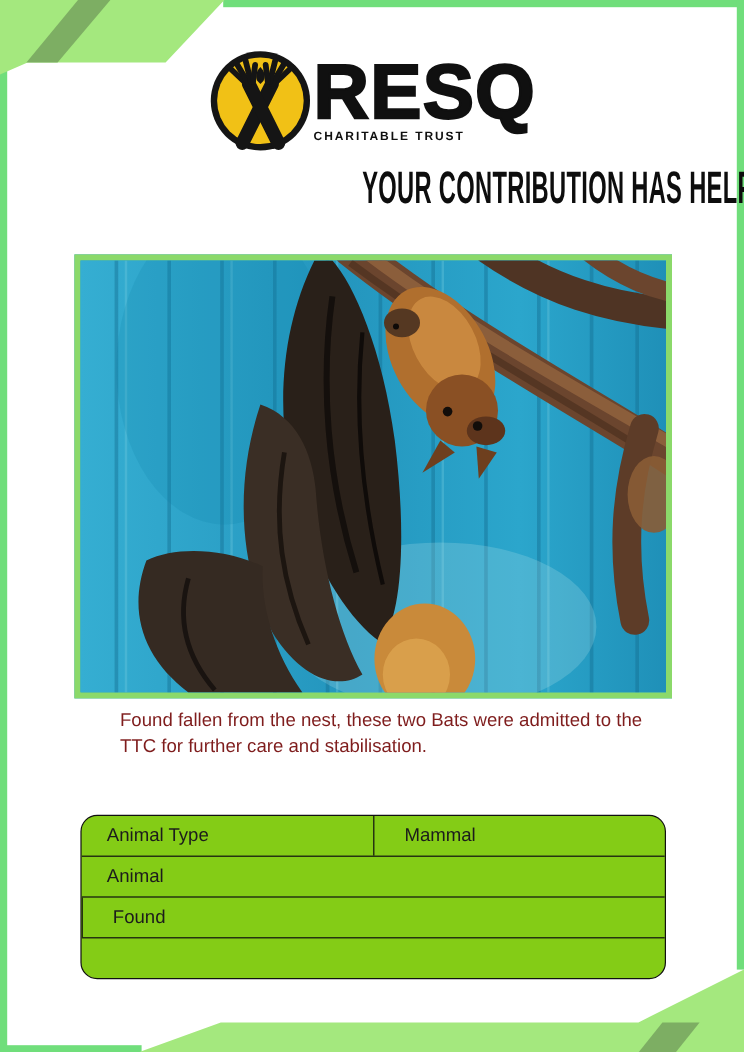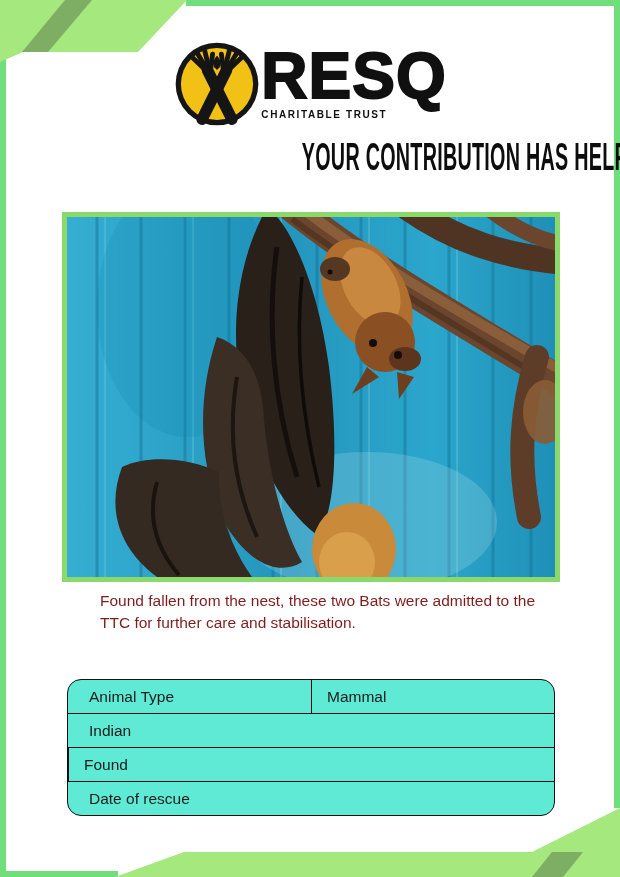--- a/index.html
+++ b/index.html
@@ -34,27 +34,27 @@
 
   
   .caption{
     position:absolute;top:590px;left:100px;width:452px;
     font-size:15.5px;line-height:1.42;color:#7f1d1d;
   }
 
   
   .rescue-table{
     position:absolute;top:679px;left:67px;width:486px;
-    border:1.5px solid #101010;border-radius:14px;overflow:hidden;background:#5eead4;
+    border:1.5px solid #101010;border-radius:14px;overflow:hidden;background:#84cc16;
   }
   .t-row{display:flex;height:33px;border-top:1.5px solid #101010;}
   .t-row:first-child{border-top:none;}
   .t-cell{display:flex;align-items:center;font-size:15.5px;color:#1c1c1c;}
   .t-label{width:50%;padding-left:21px;box-sizing:border-box;}
-  .t-value{width:50%;padding-left:15px;box-sizing:border-box;border-left:1.5px solid #101010;}
+  .t-value{width:50%;padding-left:25px;box-sizing:border-box;border-left:1.5px solid #101010;}
 </style>
 </head>
 <body>
 
 <div class="page">
 
   <svg class="deco" viewBox="0 0 620 877" aria-hidden="true">
 
     <rect x="0" y="50" width="6" height="827" fill="#70DE7B"></rect>
     <rect x="186" y="0" width="434" height="6" fill="#70DE7B"></rect>
@@ -174,24 +174,23 @@
     </div>
 
     <div class="caption">Found fallen from the nest, these two Bats were admitted to the TTC for further care and stabilisation.</div>
 
     <div class="rescue-table">
       <div class="t-row">
         <div class="t-cell t-label">Animal Type</div>
         <div class="t-cell t-value">Mammal</div>
       </div>
       <div class="t-row">
-        <div class="t-cell t-label">Indian</div>
+        <div class="t-cell t-label">Animal</div>
       </div>
       <div class="t-row">
         <div class="t-cell t-value">Found</div>
       </div>
       <div class="t-row">
-        <div class="t-cell t-label">Date of rescue</div>
       </div>
     </div>
 
   </div>
 </div>
 
 </body></html>

